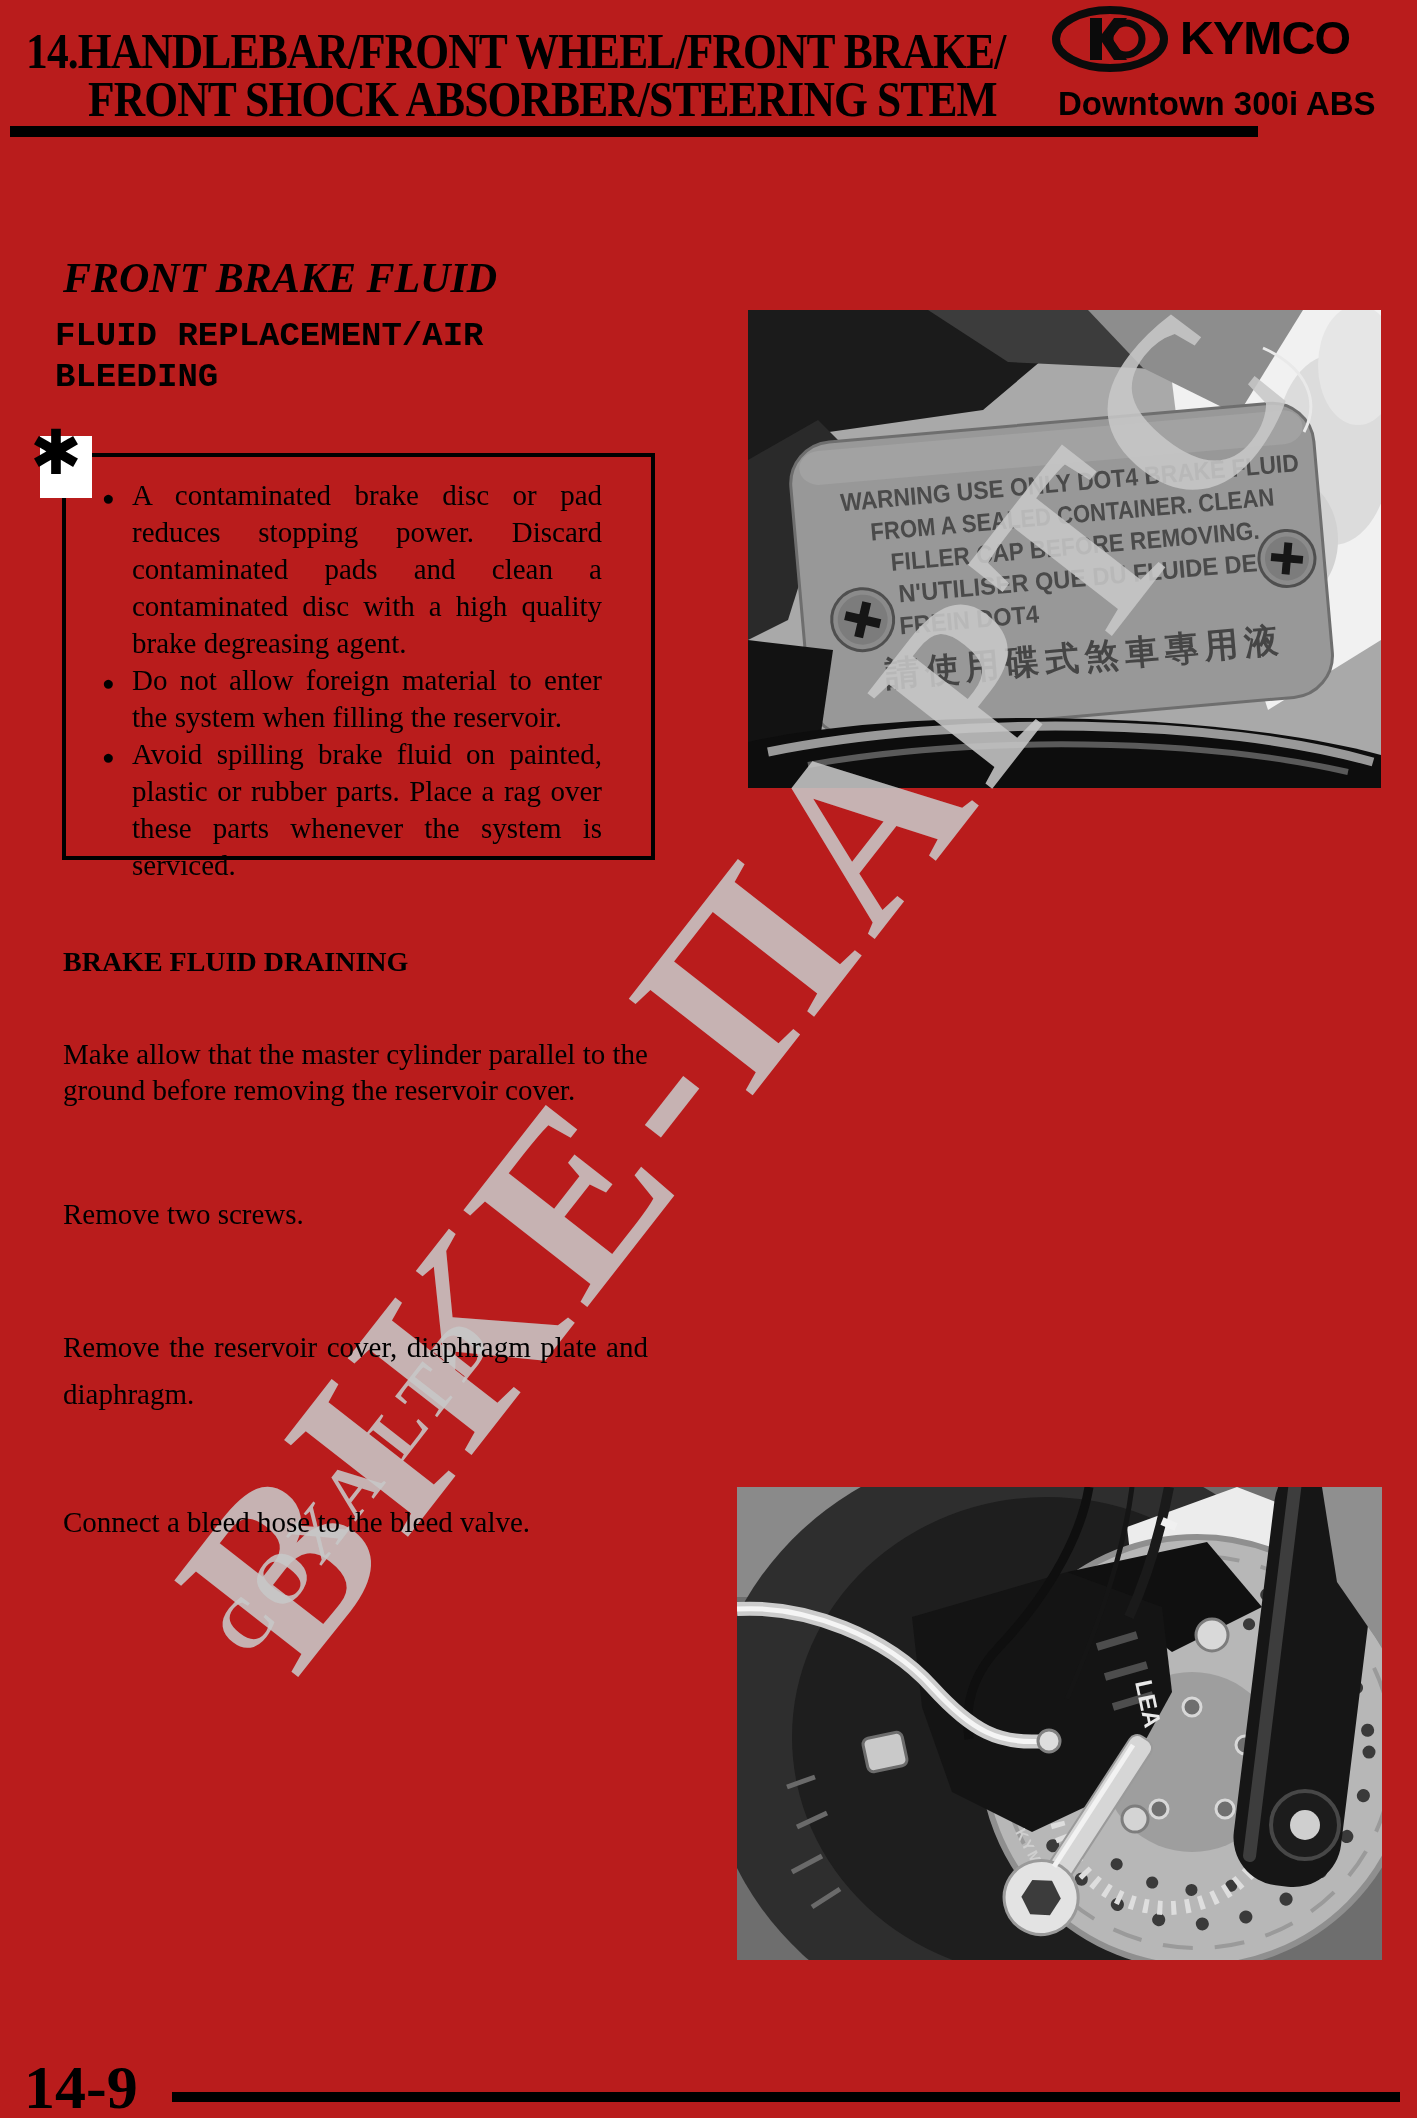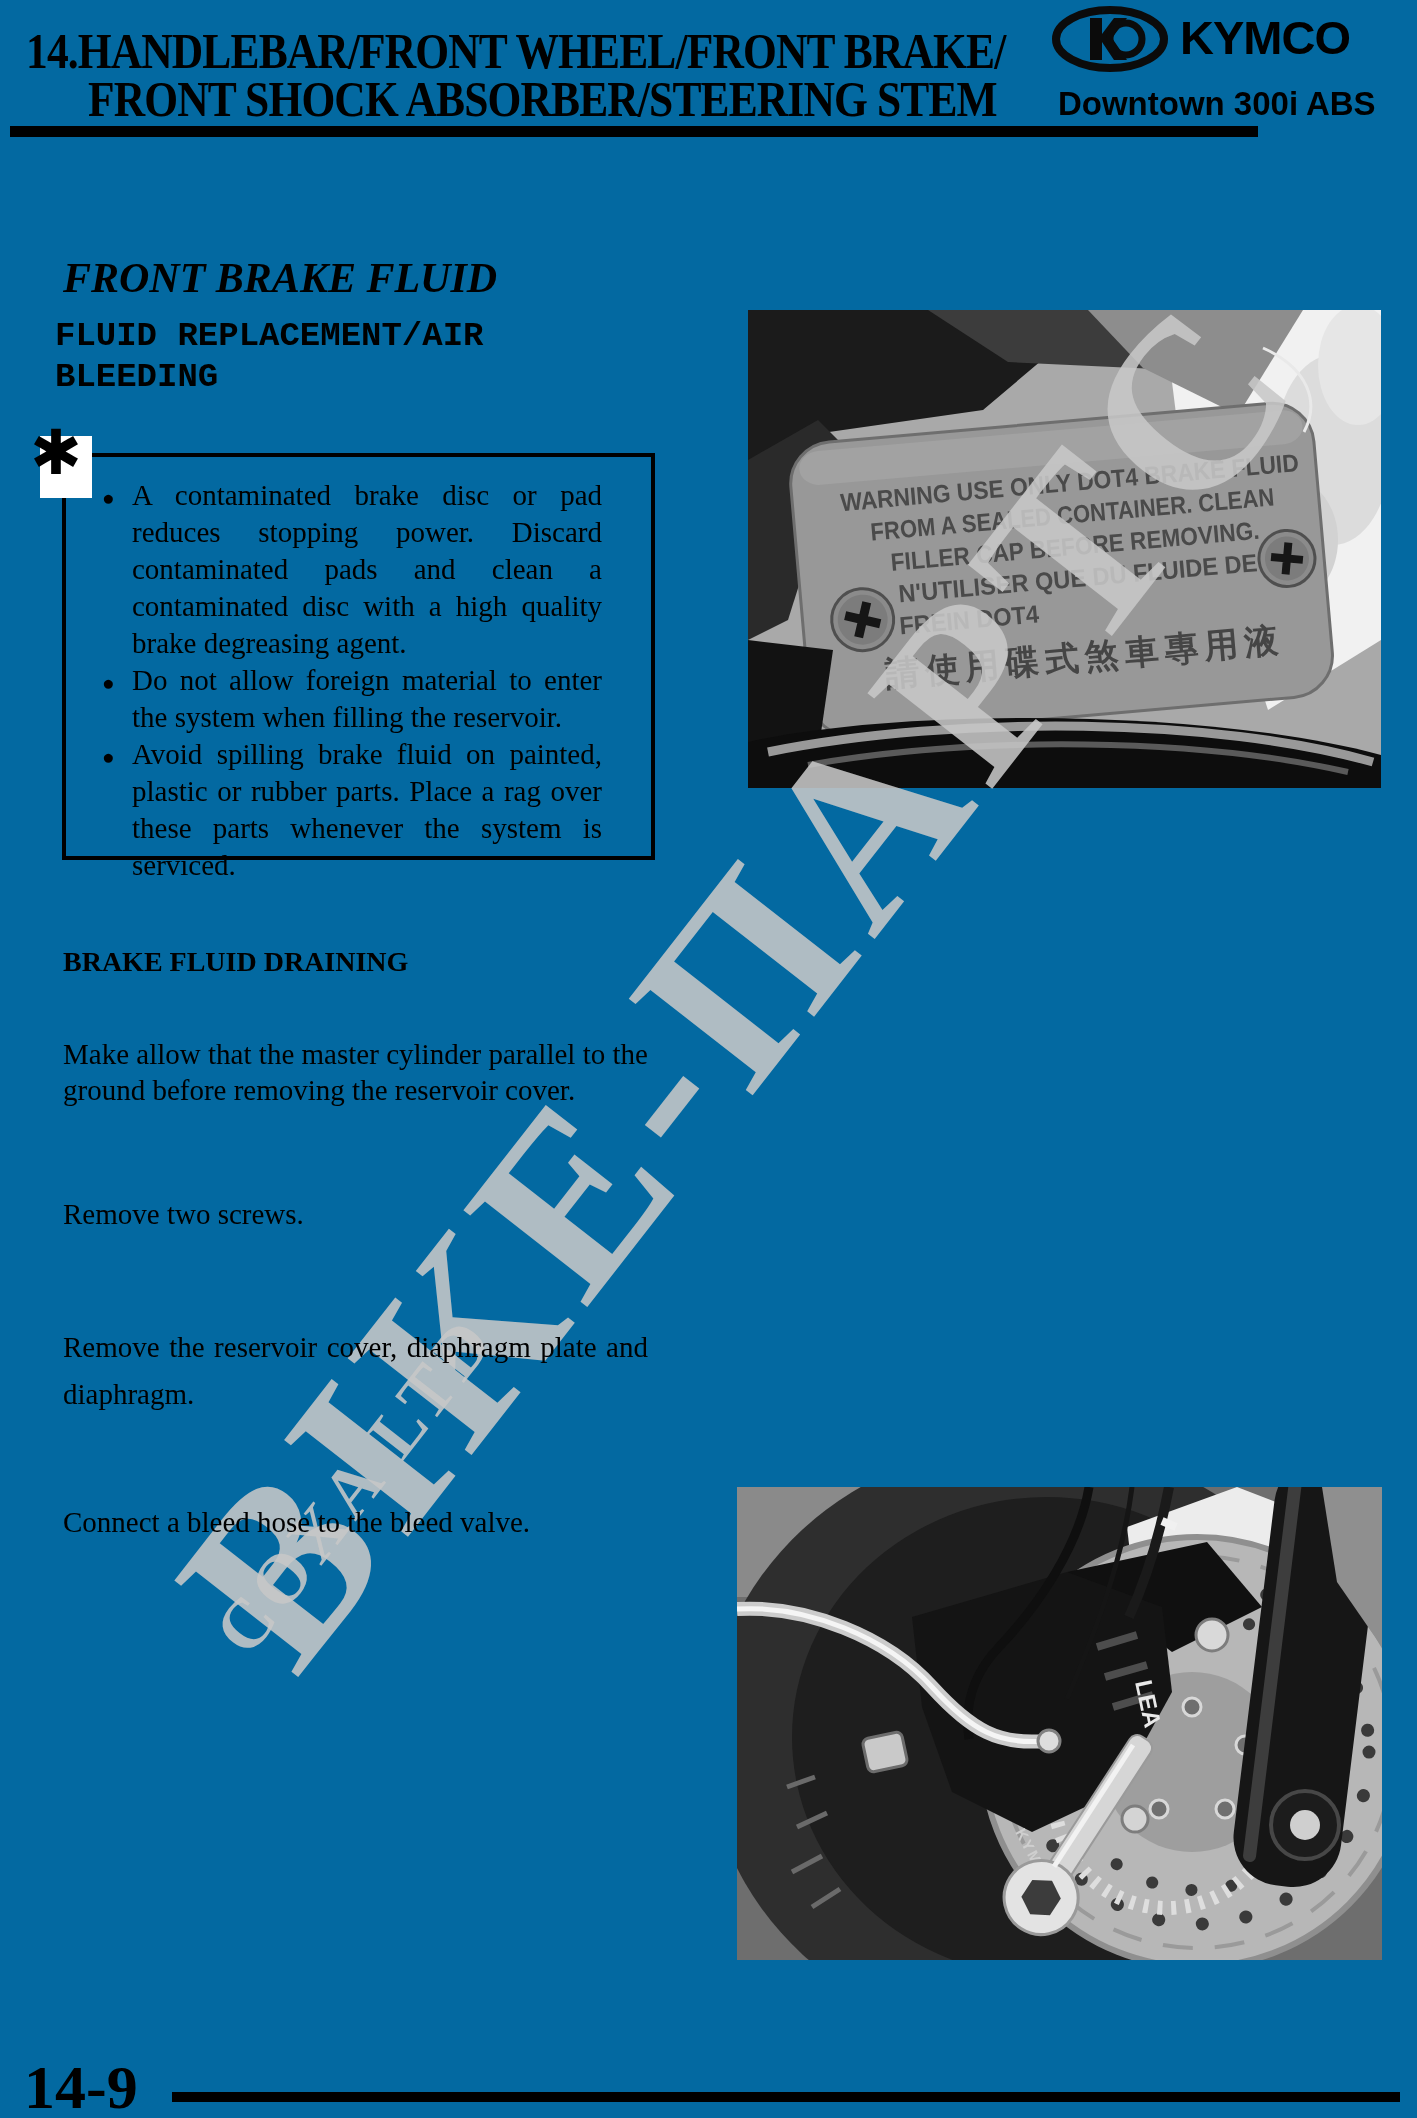--- a/index.html
+++ b/index.html
@@ -1,18 +1,18 @@
 <!DOCTYPE html>
 <html><head>
 <meta charset="utf-8">
 <style>
   html,body{margin:0;padding:0;background:#888;}
   .page{
     position:relative;width:1417px;height:2118px;margin:0 auto;
-    background:#0369a1;overflow:hidden;
+    background:#b91c1c;overflow:hidden;
     font-family:"Liberation Serif",serif;color:#000;
   }
   
   .title-l1{position:absolute;left:26px;top:22px;font-weight:bold;font-size:50px;
     white-space:nowrap;transform:scale(0.87,1);transform-origin:left top;letter-spacing:-1px;}
   .title-l2{position:absolute;left:88px;top:70px;font-weight:bold;font-size:50px;
     white-space:nowrap;transform:scale(0.87,1);transform-origin:left top;letter-spacing:-1px;}
   .brand-logo{position:absolute;left:1052px;top:6px;}
   .brand-name{position:absolute;left:1180px;top:10px;font-family:"Liberation Sans",sans-serif;
     font-weight:bold;font-size:47px;letter-spacing:-1px;white-space:nowrap;}

